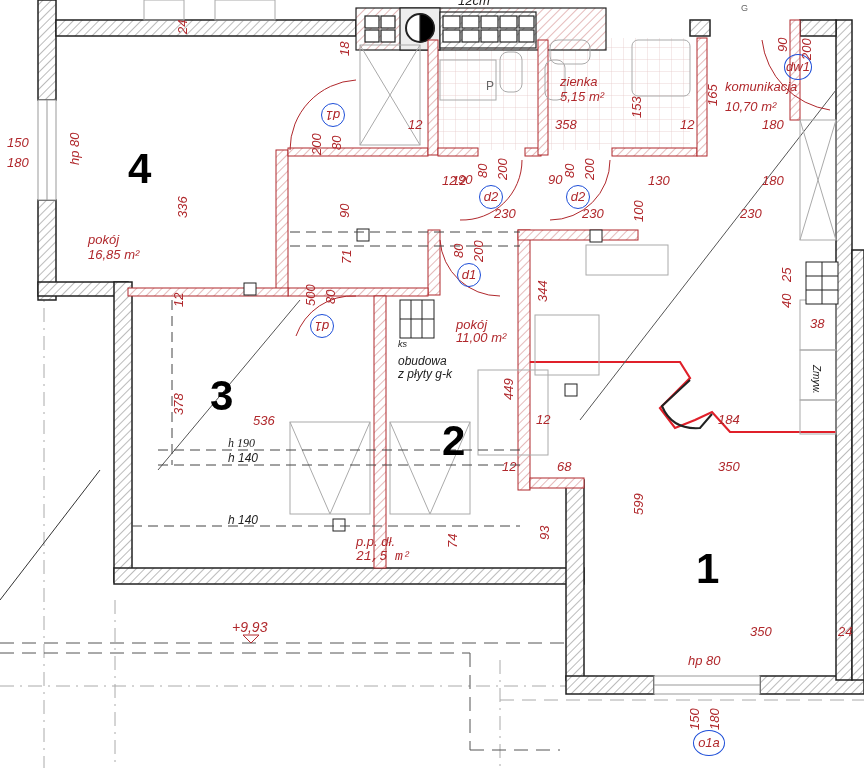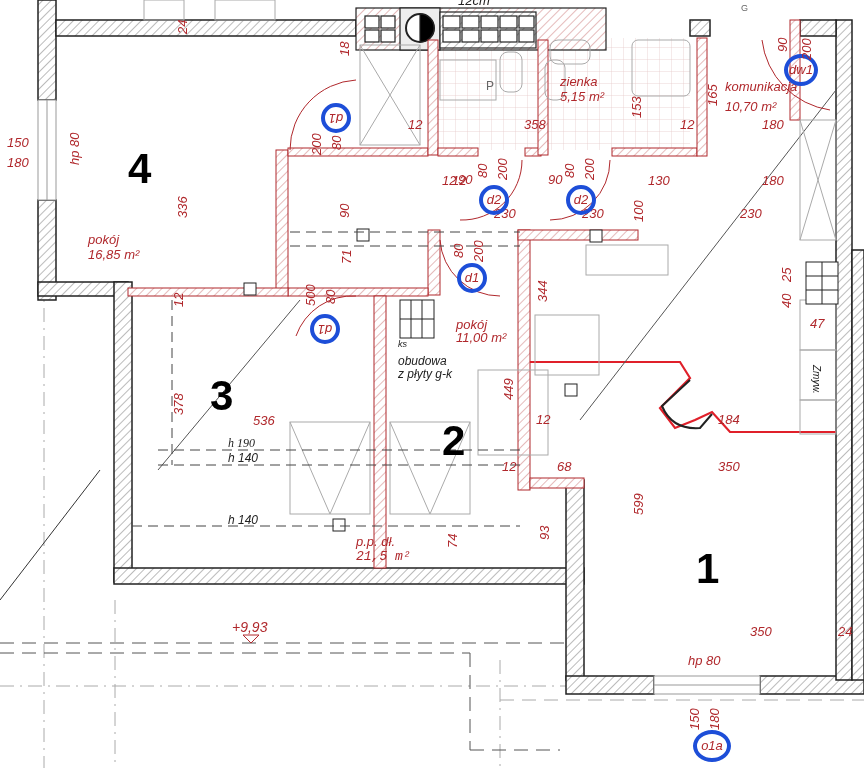--- a/index.html
+++ b/index.html
@@ -2,21 +2,21 @@
 <html><head>
 <meta charset="utf-8">
 <style>
   html, body { margin:0; padding:0; background:#ffffff; }
   body { width:864px; height:768px; overflow:hidden; position:relative; font-family:"Liberation Sans", sans-serif; }
   #plan { position:absolute; left:0; top:0; width:864px; height:768px; }
   .lbl { position:absolute; color:#b0282c; font-style:italic; font-size:13px; line-height:1; white-space:nowrap; }
   .lbl.v { transform:rotate(-90deg); transform-origin:left top; }
   .num { position:absolute; font-family:"Liberation Sans", sans-serif; font-weight:bold; color:#000; font-size:42px; line-height:1; }
   .note { position:absolute; color:#222; font-style:italic; font-size:12px; line-height:1.1; white-space:nowrap; }
-  .circ { position:absolute; border:4px solid #1d4ed8; border-radius:50%; color:#b0282c; font-style:italic; font-size:13px; text-align:center; }
+  .circ { position:absolute; border:1px solid #1d4ed8; border-radius:50%; color:#b0282c; font-style:italic; font-size:13px; text-align:center; }
 </style>
 </head>
 <body>
 
 <svg id="plan" viewBox="0 0 864 768" xmlns="http://www.w3.org/2000/svg">
   <defs>
     <pattern id="hatch" width="6" height="6" patternUnits="userSpaceOnUse" patternTransform="rotate(45)">
       <rect width="6" height="6" fill="#fff"></rect>
       <line x1="0" y1="0" x2="0" y2="6" stroke="#777" stroke-width="1"></line>
     </pattern>
@@ -227,34 +227,34 @@
 
 <div class="lbl" style="left:718px;top:460px;">350</div>
 <div class="lbl" style="left:750px;top:625px;">350</div>
 <div class="lbl v" style="left:632px;top:515px;">599</div>
 <div class="lbl" style="left:838px;top:625px;">24</div>
 <div class="lbl" style="left:688px;top:654px;">hp 80</div>
 <div class="lbl v" style="left:688px;top:730px;">150</div>
 <div class="lbl v" style="left:708px;top:730px;">180</div>
 <div class="circ" style="left:693px;top:730px;width:30px;height:24px;line-height:24px;">o1a</div>
 
-<div class="lbl" style="left:524px;top:118px;">358</div>
+<div class="lbl" style="left:555px;top:118px;">358</div>
 <div class="lbl v" style="left:630px;top:118px;">153</div>
 <div class="lbl" style="left:680px;top:118px;">12</div>
 
 <div class="lbl v" style="left:706px;top:106px;">165</div>
 <div class="lbl" style="left:762px;top:118px;">180</div>
 <div class="lbl" style="left:762px;top:174px;">180</div>
 <div class="lbl" style="left:740px;top:207px;">230</div>
 <div class="lbl" style="left:648px;top:174px;">130</div>
 
 <div class="lbl" style="left:718px;top:413px;">184</div>
 <div class="lbl v" style="left:780px;top:308px;">40</div>
 <div class="lbl v" style="left:780px;top:282px;">25</div>
-<div class="lbl" style="left:810px;top:317px;">47</div>
+<div class="lbl" style="left:810px;top:317px;">38</div>
 
 <div class="lbl v" style="left:338px;top:56px;">18</div>
 <div class="lbl" style="left:408px;top:118px;">12</div>
 <div class="lbl" style="left:442px;top:174px;">12</div>
 <div class="lbl v" style="left:338px;top:218px;">90</div>
 <div class="lbl v" style="left:340px;top:264px;">71</div>
 <div class="lbl" style="left:494px;top:207px;">230</div>
 <div class="lbl" style="left:582px;top:207px;">230</div>
 <div class="lbl v" style="left:632px;top:222px;">100</div>
 <div class="lbl" style="left:557px;top:460px;">68</div>

